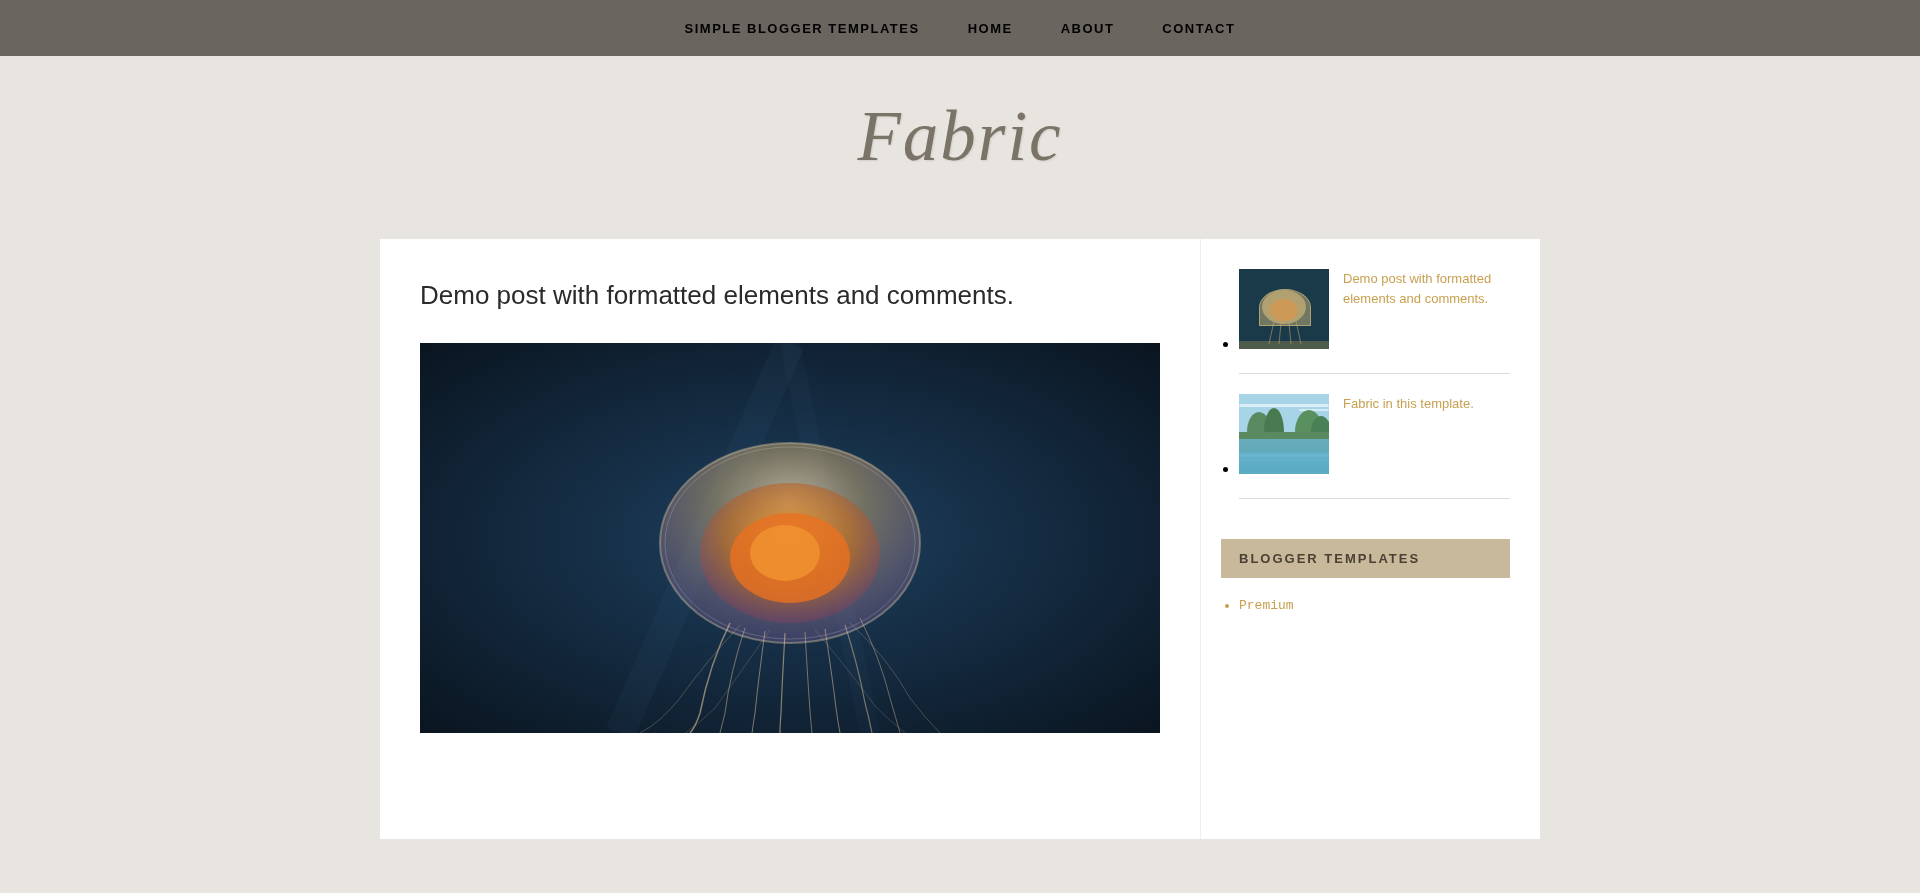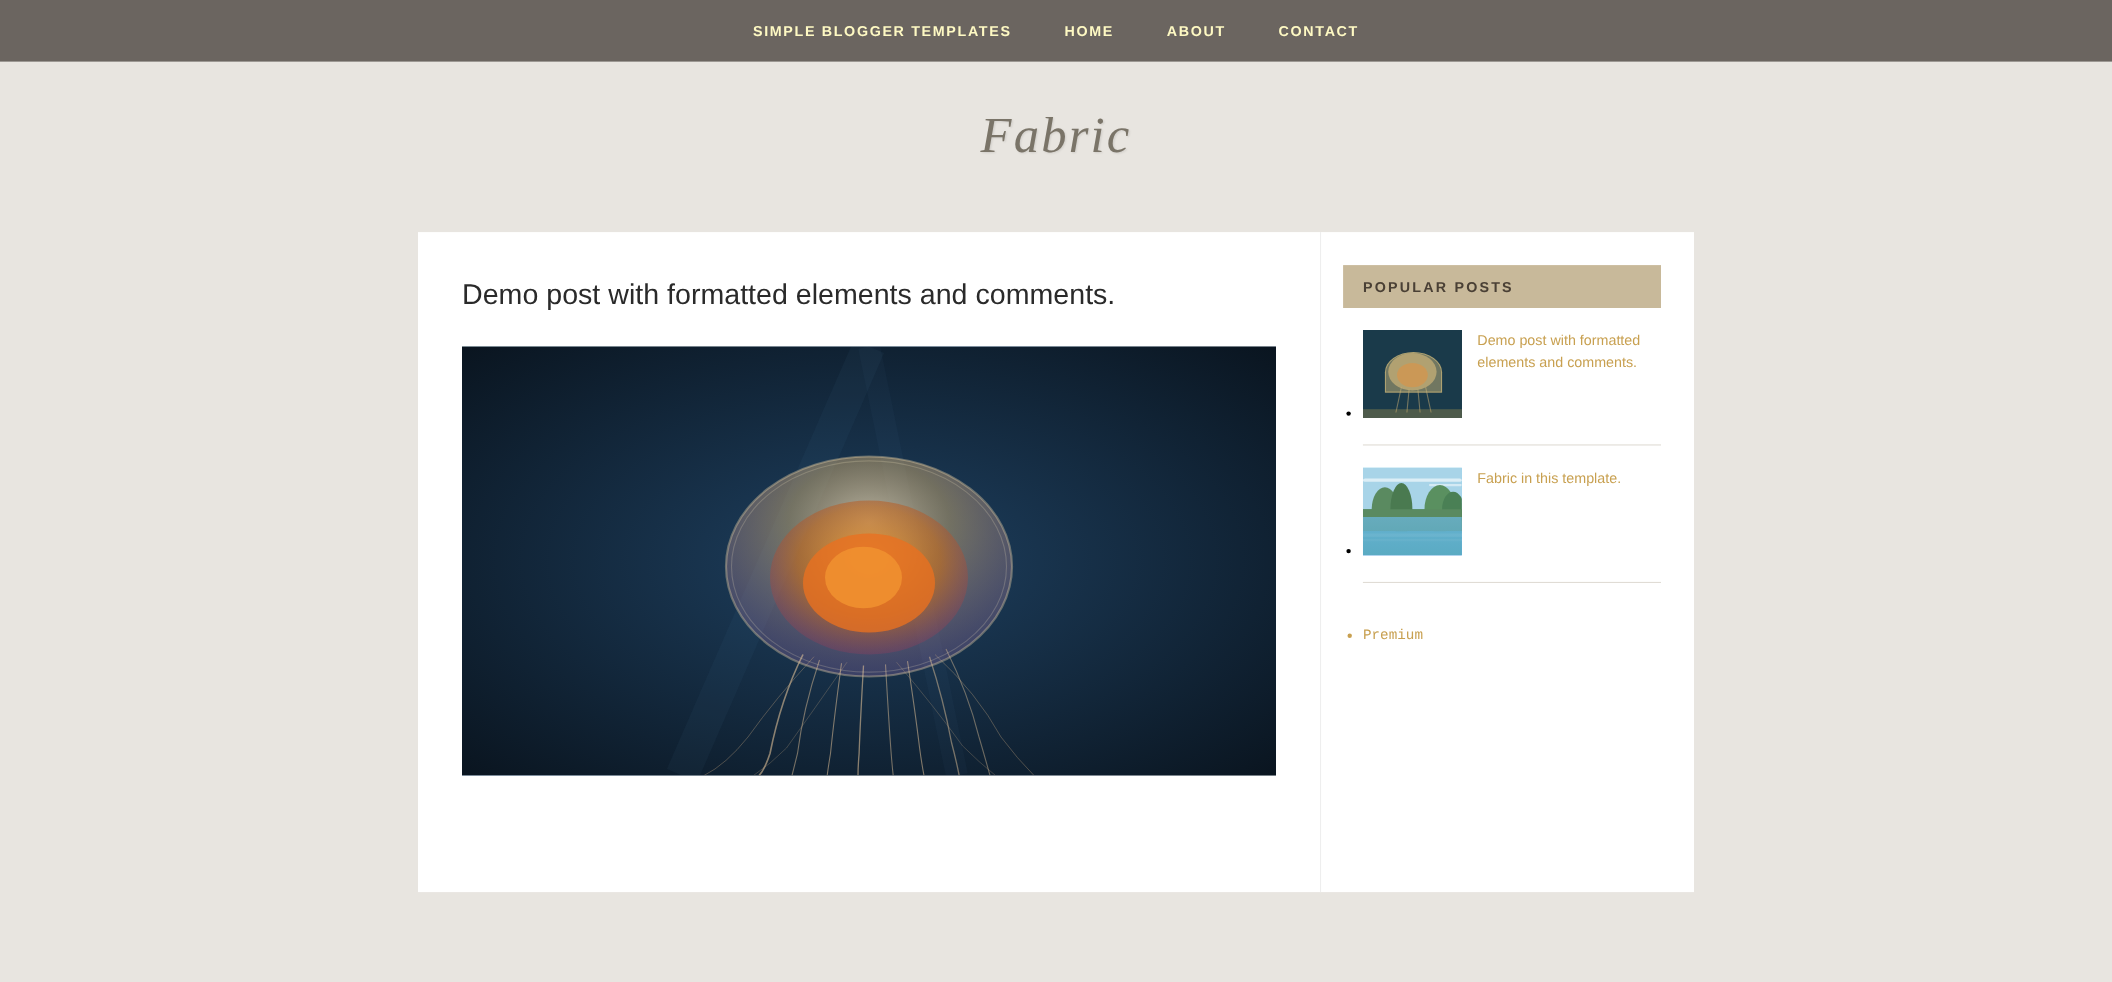--- a/index.html
+++ b/index.html
@@ -14,38 +14,38 @@
     nav {
       background-color: #6b6560;
       display: flex;
       align-items: center;
       justify-content: center;
       gap: 48px;
       height: 56px;
     }
 
     nav a {
-      color: #fef9c3;
+      color: #000000;
       text-decoration: none;
       font-family: Arial, sans-serif;
       font-size: 13px;
       letter-spacing: 1.5px;
       font-weight: 600;
       text-transform: uppercase;
     }
 
     
     .site-header {
       text-align: center;
       padding: 40px 0 50px;
     }
 
     .site-title {
       font-family: 'Palatino Linotype', Palatino, cursive, serif;
-      font-size: 46px;
+      font-size: 71px;
       color: #7a7468;
       font-weight: normal;
       font-style: italic;
       letter-spacing: 2px;
       text-shadow: 1px 1px 2px rgba(0,0,0,0.1);
     }
 
     
     .page-wrapper {
       max-width: 1200px;
@@ -307,21 +307,20 @@
             <ellipse cx="370" cy="200" rx="130" ry="100" fill="none" stroke="rgba(220,200,160,0.4)" stroke-width="2"></ellipse>
             <ellipse cx="370" cy="200" rx="125" ry="96" fill="none" stroke="rgba(255,240,200,0.2)" stroke-width="1"></ellipse>
           </svg>
         </div>
       </div>
     </main>
 
     <aside class="sidebar">
 
       <div class="sidebar-widget">
-        <div class="widget-title">POPULAR POSTS</div>
 
         <ul class="popular-posts-list">
 
           <li>
             <div class="popular-post-item">
               <div class="popular-post-thumb">
                 <div class="thumb-jellyfish">
                   <svg width="90" height="80" viewBox="0 0 90 80" xmlns="http://www.w3.org/2000/svg">
                     <rect width="90" height="80" fill="#1a3a4a"></rect>
                     <ellipse cx="45" cy="38" rx="22" ry="17" fill="rgba(210,180,120,0.7)"></ellipse>
@@ -365,20 +364,21 @@
               </div>
               <a class="popular-post-link" href="#">Fabric in this template.</a>
             </div>
           </li>
 
           <hr class="widget-divider">
         </ul>
       </div>
 
       <div class="sidebar-widget">
+        <div class="widget-title">BLOGGER TEMPLATES</div>
         <ul class="blogger-templates-list">
           <li>
             <a href="#">Premium</a>
           </li>
         </ul>
       </div>
 
     </aside>
 
   </div>

